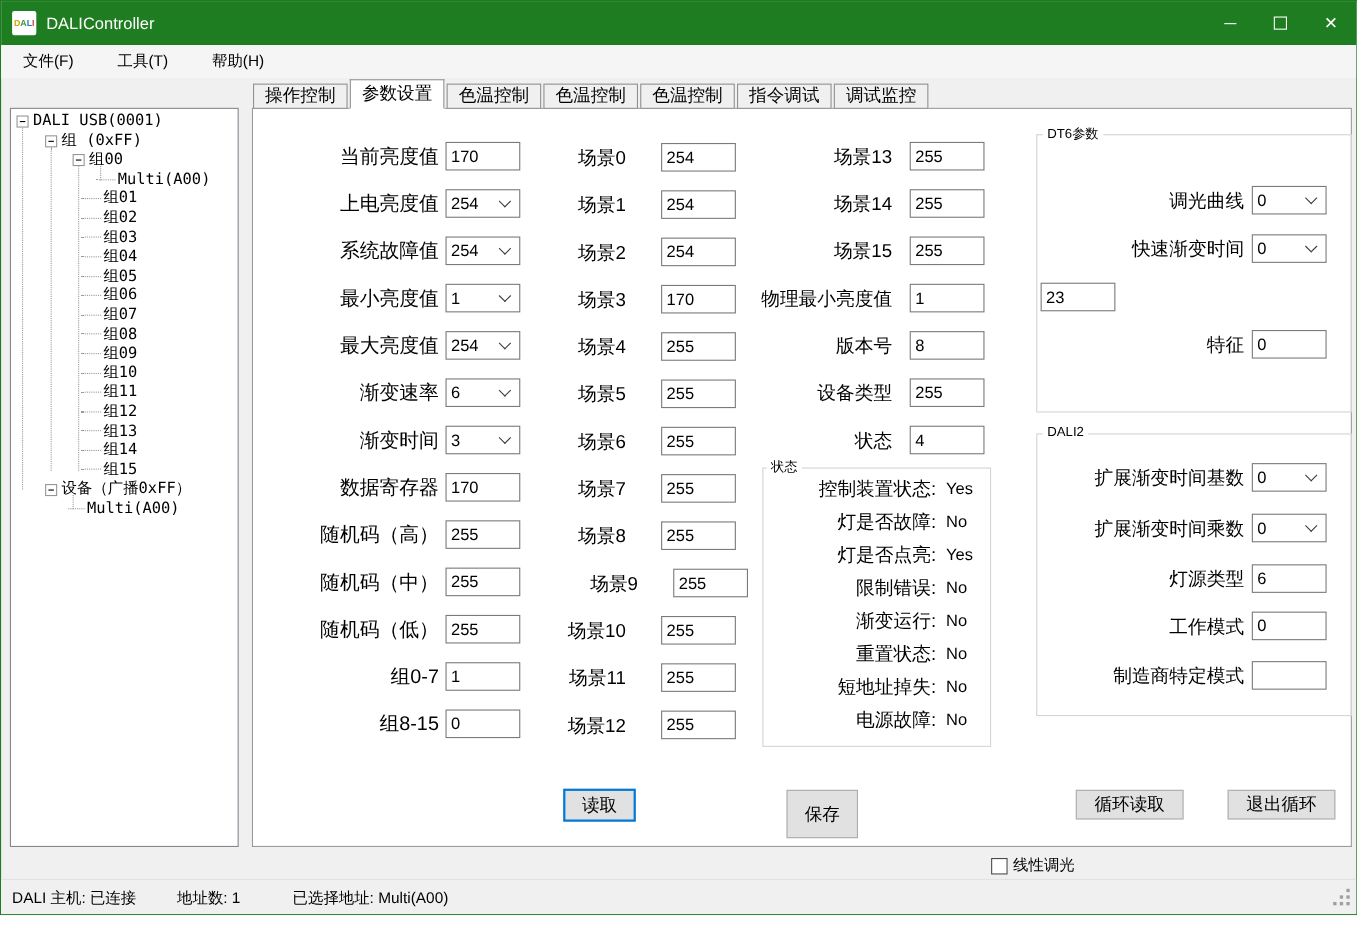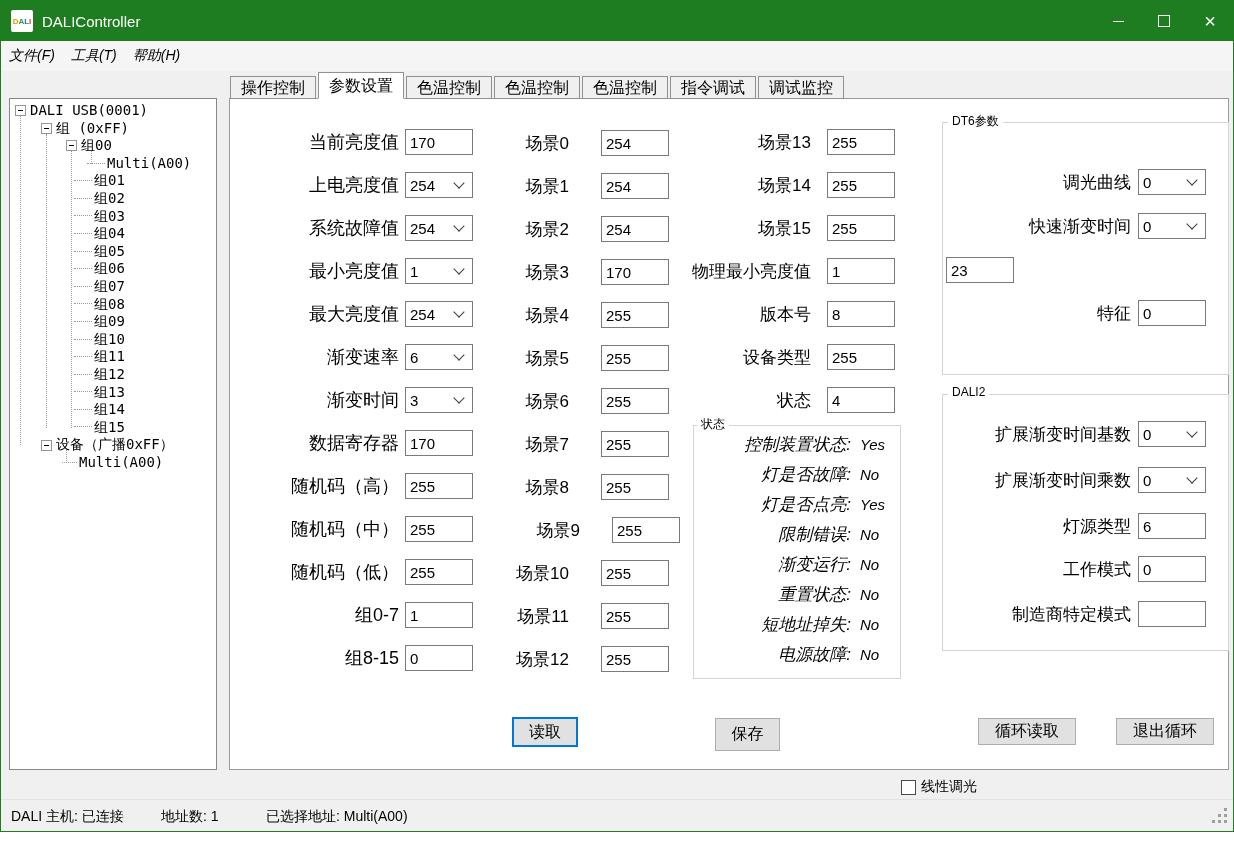--- a/index.html
+++ b/index.html
@@ -7,21 +7,21 @@
   
   .tbar{height:40px;background:#1f7d21;display:flex;align-items:center;}
   .appicon{width:22px;height:22px;background:#fff;border-radius:2px;margin:0 9px 0 10px;display:flex;align-items:center;justify-content:center;font-size:8px;font-weight:bold;letter-spacing:0;}
   .ttl{color:#fff;font-size:15px;}
   .caps{margin-left:auto;display:flex;height:100%;}
   .cap{width:46px;height:100%;display:flex;align-items:center;justify-content:center;color:#fff;font-size:20px;}
   .glyph-min{width:11px;height:1px;background:#fff;}
   .glyph-max{width:10px;height:10px;border:1px solid #fff;}
   
   .menu{height:30px;background:#f5f5f5;display:flex;align-items:center;font-size:14px;}
-  .mi{padding:0 8px;height:100%;display:flex;align-items:center;font-style:italic;}
+  .mi{padding:0 20px;height:100%;display:flex;align-items:center;}
   
   .tree{position:absolute;left:8px;top:97px;width:208px;height:672px;box-sizing:border-box;background:#fff;border:1px solid #828790;font-family:"DejaVu Sans Mono",monospace;font-size:14px;padding-top:3px;overflow:hidden;}
   .ti{height:17.6px;line-height:17.6px;display:flex;align-items:center;white-space:nowrap;position:relative;z-index:2;}
   .exp{width:9px;height:9px;border:1px solid #969696;background:#fff;position:relative;margin-right:4px;flex:none;}
   .exp::after{content:"";position:absolute;left:2px;right:2px;top:4px;border-top:1px solid #000;}
   .dash{border-top:1px dotted #9a9a9a;margin-right:2px;flex:none;height:1px;}
   .guide{position:absolute;width:0;border-left:1px dotted #9a9a9a;z-index:1;}
   
   .tabs{position:absolute;left:229px;top:71px;height:27px;display:flex;align-items:flex-end;z-index:5;}
   .tab{height:23px;line-height:21px;padding:0 10px;background:#f0f0f0;border:1px solid #919191;margin-right:2px;font-size:16px;box-sizing:border-box;}
@@ -34,21 +34,21 @@
   .c2 .lbl{width:130px;padding-right:32px;}
   .c3 .lbl{width:136px;padding-right:16px;}
   .rr .lbl{width:192px;padding-right:7px;}
   .tin{width:68px;height:26px;box-sizing:border-box;border:1px solid #7a7a7a;background:#fff;font-size:15px;padding:0 4px;font-family:inherit;color:#000;flex:none;}
   .combo{width:68px;height:26px;box-sizing:border-box;border:1px solid #7a7a7a;background:#fff;display:flex;align-items:center;flex:none;}
   .combo .cv{flex:1;font-size:15px;padding-left:4px;}
   .combo .ch{width:7px;height:7px;border-right:1.5px solid #3c3c3c;border-bottom:1.5px solid #3c3c3c;transform:rotate(45deg);margin:-4px 9px 0 0;flex:none;}
   
   .gbox{position:absolute;border:1px solid #d4d4d4;z-index:2;}
   .gtitle{position:absolute;font-size:12px;background:#fff;padding:0 4px;z-index:3;}
-  .srow{position:absolute;display:flex;align-items:center;height:24px;z-index:3;font-style:italic;}
+  .srow{position:absolute;display:flex;align-items:center;height:24px;z-index:3;}
   .srow .slbl{width:150px;text-align:right;font-size:17px;flex:none;}
   .srow .sval{font-size:15px;padding-left:9px;}
   
   .btn{position:absolute;background:#e1e1e1;border:1px solid #adadad;font-size:16px;display:flex;align-items:center;justify-content:center;z-index:2;box-sizing:border-box;}
   .btn.focus{border:2px solid #0078d7;}
   .cbrow{position:absolute;left:900px;top:777px;display:flex;align-items:center;z-index:2;font-size:14px;}
   .cb{width:15px;height:15px;box-sizing:border-box;border:1px solid #4a4a4a;background:#fff;margin-right:5px;flex:none;}
   .sbar{position:absolute;left:0;right:0;top:798px;height:32px;background:#f0f0f0;border-top:1px solid #e2e2e2;font-size:14px;}
   .sbar span{position:absolute;top:8px;}
   .grip{position:absolute;right:18px;bottom:18px;width:3px;height:3px;box-shadow:12px 12px #9e9e9e,12px 6px #9e9e9e,12px 0 #9e9e9e,6px 12px #9e9e9e,6px 6px #9e9e9e,0 12px #9e9e9e;}
@@ -423,21 +423,21 @@
   <div class="row rr" style="left:945px;top:555px">
       <span class="lbl">工作模式</span>
       <input class="tin" value="0" style="">
     </div>
   <div class="row rr" style="left:945px;top:600px">
       <span class="lbl">制造商特定模式</span>
       <input class="tin" value="" style="">
     </div>
 
   <div class="btn focus" style="left:511px;top:716px;width:66px;height:30px">读取</div>
-  <div class="btn" style="left:714px;top:717px;width:65px;height:33px">保存</div>
+  <div class="btn" style="left:714px;top:717px;width:65px;height:44px">保存</div>
   <div class="btn" style="left:977px;top:717px;width:98px;height:27px">循环读取</div>
   <div class="btn" style="left:1115px;top:717px;width:98px;height:27px">退出循环</div>
 
   <div class="cbrow">
     <span class="cb"></span>
     <span>线性调光</span>
   </div>
 
   <div class="sbar">
     <span style="left:10px">DALI 主机: 已连接</span>

